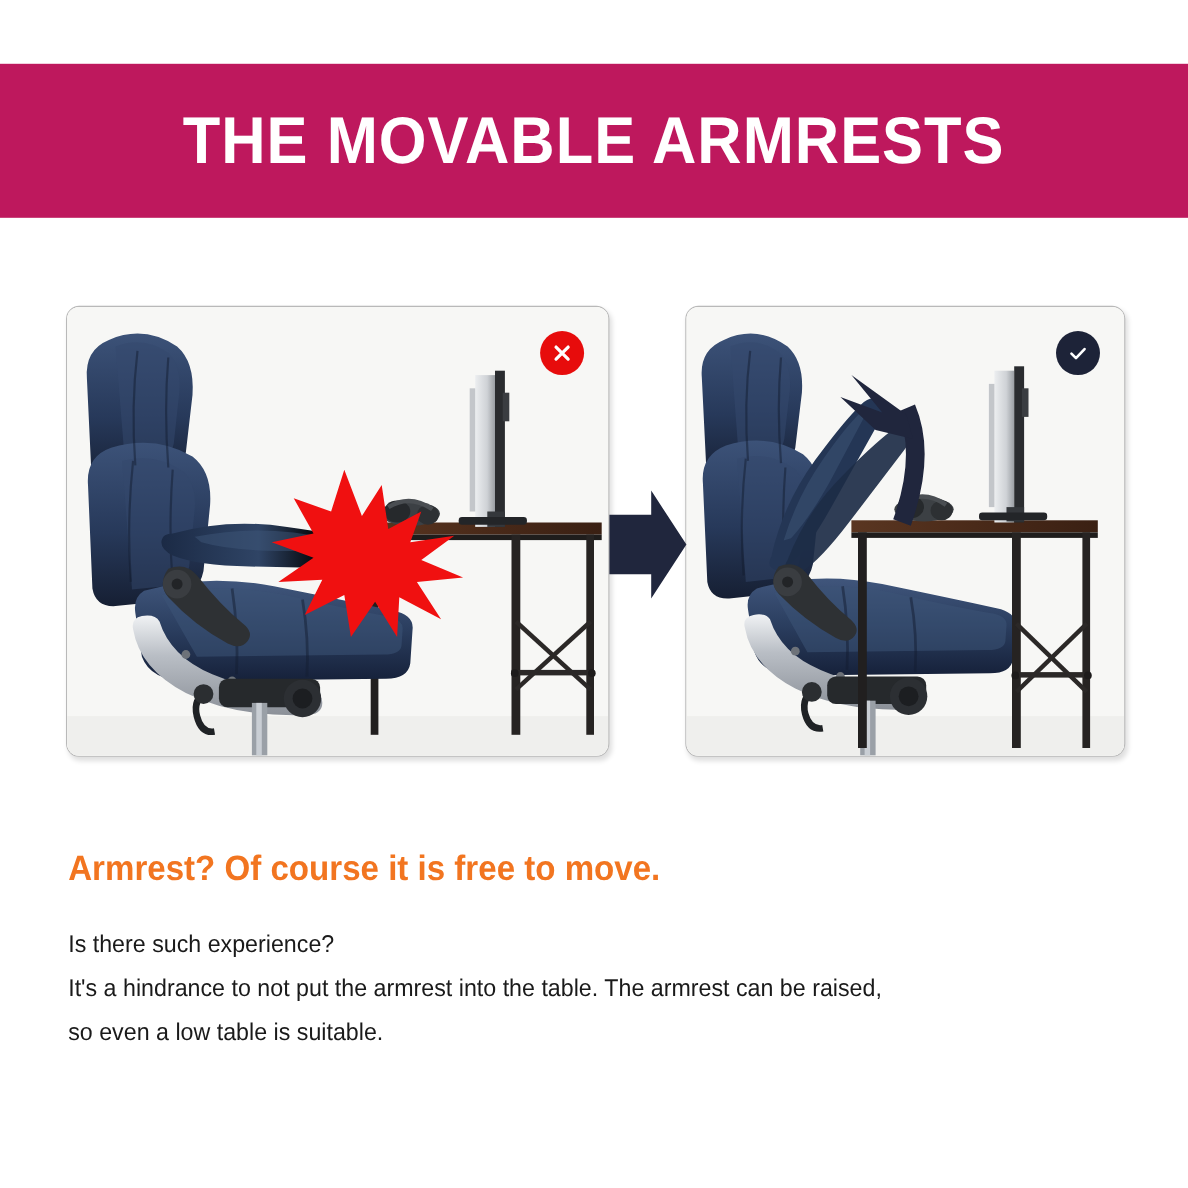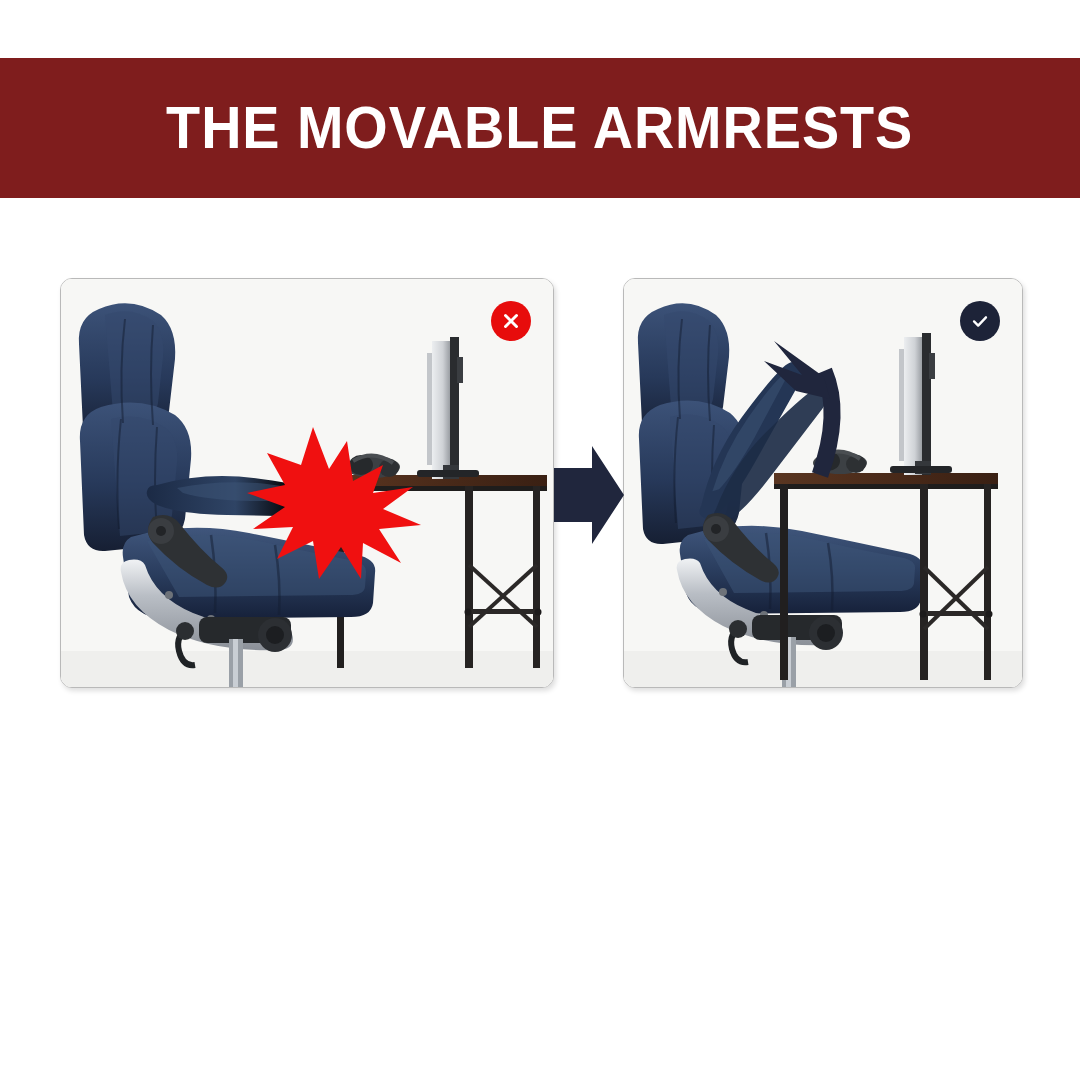--- a/index.html
+++ b/index.html
@@ -5,21 +5,21 @@
   html,body{margin:0;padding:0;}
   body{
     width:1080px;height:1080px;background:#fff;
     font-family:"Liberation Sans",sans-serif;overflow:hidden;
   }
   .page{position:relative;width:1080px;height:1080px;background:#ffffff;}
 
   
   .banner{
     position:absolute;left:0;top:58px;width:1080px;height:140px;
-    background:#7f1d1d;display:flex;align-items:center;justify-content:center;
+    background:#be185d;display:flex;align-items:center;justify-content:center;
   }
   .banner-title{
     color:#ffffff;font-size:60px;font-weight:bold;letter-spacing:1px;
     font-family:"Liberation Sans",sans-serif;
     transform:scaleX(.93);transform-origin:center;
     white-space:nowrap;line-height:1;
   }
 
   
   .panels{position:absolute;left:0;top:278px;width:1080px;height:410px;}
@@ -322,14 +322,20 @@
       </div>
     </div>
   </div>
 
   <div class="mid-arrow">
     <svg viewBox="0 0 74 110">
       <polygon fill="#20263d" points="2,28 40,28 40,6 72,55 40,104 40,82 2,82"></polygon>
     </svg>
   </div>
 
+  <div class="textblock">
+    <div class="subhead">Armrest? Of course it is free to move.</div>
+    <div class="body-line">Is there such experience?</div>
+    <div class="body-line">It's a hindrance to not put the armrest into the table. The armrest can be raised,</div>
+    <div class="body-line">so even a low table is suitable.</div>
+  </div>
 
 </div>
 
 </body></html>

